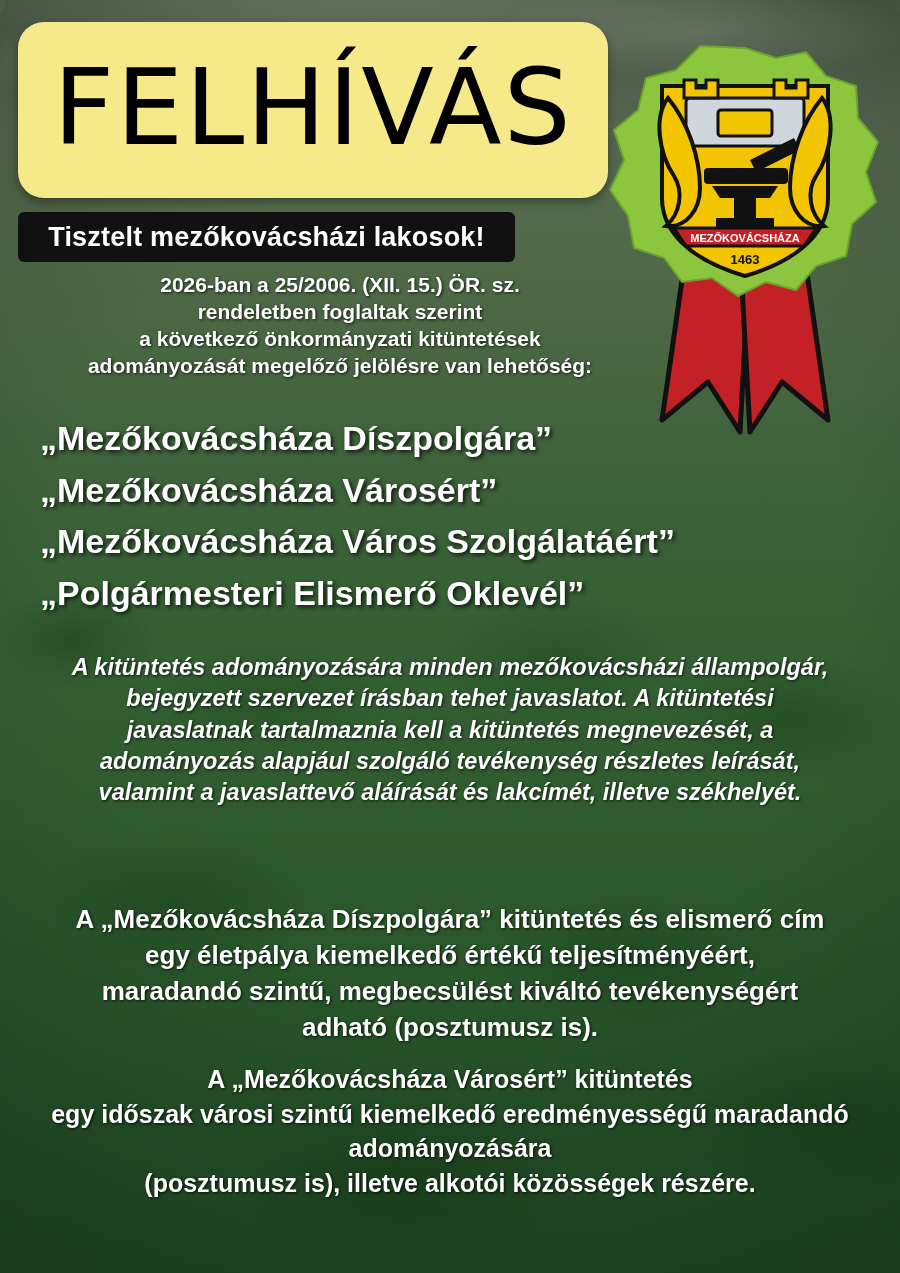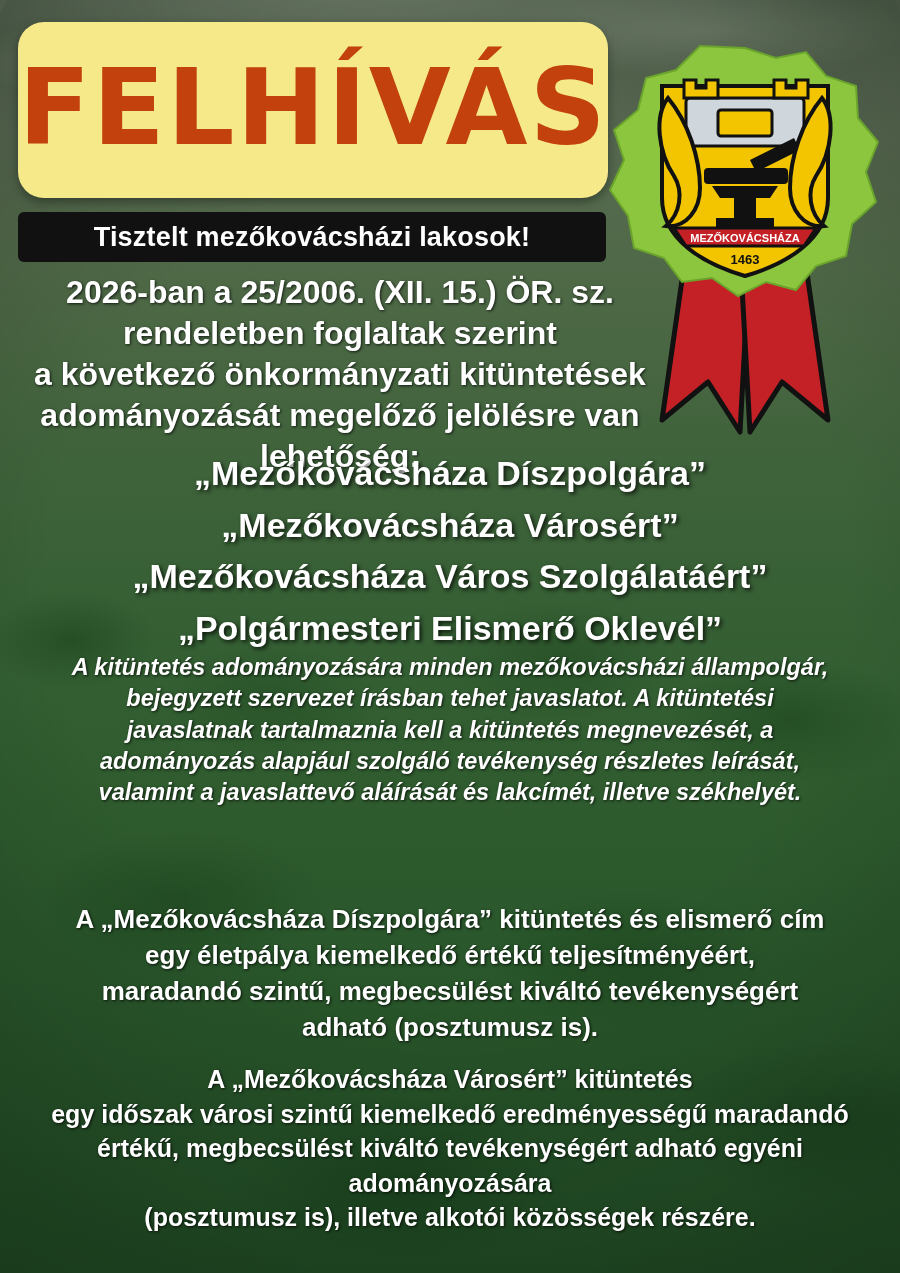--- a/index.html
+++ b/index.html
@@ -88,34 +88,34 @@
     background: #f5e98a;
     border-radius: 26px;
     box-shadow: 0 4px 10px rgba(0,0,0,0.35);
   }
   .headline-text {
     position: absolute;
     left: 0; right: 0;
     top: 50%;
     transform: translateY(-52%);
     text-align: center;
-    color: #c2410c;
+    color: #000000;
     font-family: "DejaVu Sans", sans-serif;
-    font-weight: bold;
+    font-weight: normal;
     font-size: 106px;
     letter-spacing: 2px;
     line-height: 1;
   }
 
   
   .subtitle-bar {
     position: absolute;
     left: 18px;
     top: 212px;
-    width: 588px;
+    width: 497px;
     height: 50px;
     background: #111111;
     border-radius: 6px;
   }
   .subtitle-text {
     position: absolute;
     inset: 0;
     display: flex;
     align-items: center;
     justify-content: center;
@@ -125,34 +125,33 @@
     letter-spacing: .2px;
   }
 
   
   .intro {
     position: absolute;
     left: 20px;
     top: 272px;
     width: 640px;
     text-align: center;
-    font-size: 32px;
+    font-size: 21px;
     font-weight: bold;
     line-height: 1.28;
     color: #ffffff;
     text-shadow: 1px 1px 3px rgba(0,0,0,0.75);
   }
 
   
   .awards {
     position: absolute;
     left: 40px;
-    top: 448px;
+    top: 413px;
     width: 820px;
-    text-align: center;
     text-shadow: 2px 2px 4px rgba(0,0,0,0.8);
   }
   .award {
     font-size: 34px;
     font-weight: bold;
     line-height: 1.52;
     color: #ffffff;
   }
 
   
@@ -251,21 +250,20 @@
     <div class="block-1">
       <div>A „Mezőkovácsháza Díszpolgára” kitüntetés és elismerő cím</div>
       <div>egy életpálya  kiemelkedő értékű teljesítményéért,</div>
       <div>maradandó szintű, megbecsülést kiváltó tevékenységért</div>
       <div>adható (posztumusz is).</div>
     </div>
 
     <div class="block-2">
       <div>A „Mezőkovácsháza Városért” kitüntetés</div>
       <div>egy időszak városi szintű kiemelkedő eredményességű maradandó</div>
-      <div>értékű, megbecsülést kiváltó tevékenységért adható egyéni</div>
       <div>adományozására</div>
       <div>(posztumusz is), illetve alkotói közösségek részére.</div>
     </div>
 
     <div class="crest-wrap">
       <svg width="290" height="420" viewBox="0 0 290 420" xmlns="http://www.w3.org/2000/svg">
 
         <g>
           <path d="M92 170 L62 380 L108 342 L140 392 L150 210 Z" fill="#c42126" stroke="#111" stroke-width="5" stroke-linejoin="round"></path>
           <path d="M198 170 L228 380 L182 342 L150 392 L140 210 Z" fill="#c42126" stroke="#111" stroke-width="5" stroke-linejoin="round"></path>

